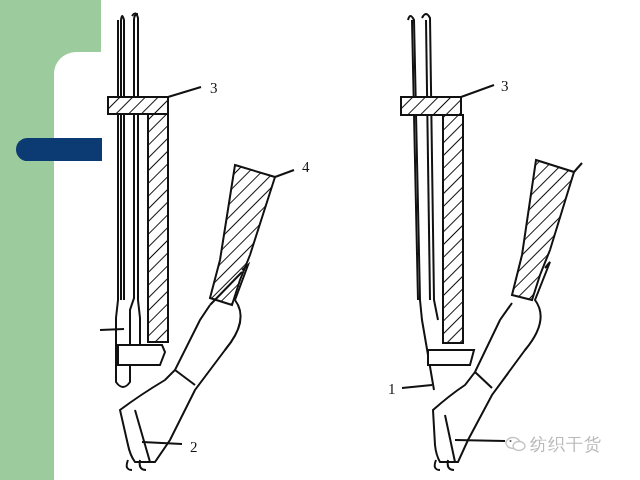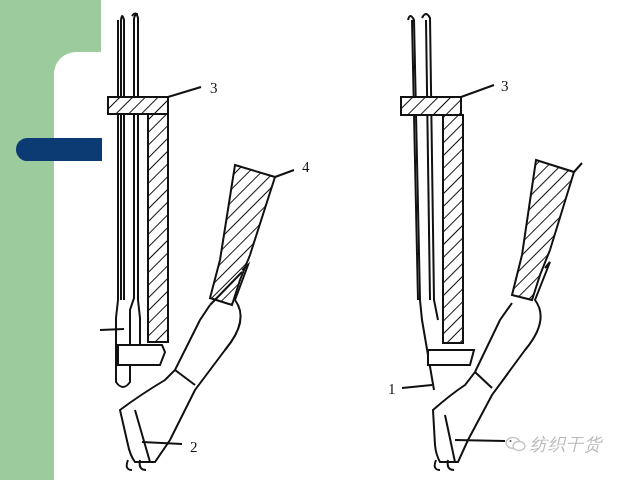--- a/index.html
+++ b/index.html
@@ -2,21 +2,21 @@
 <html><head>
 <meta charset="utf-8">
 <style>
   html,body{margin:0;padding:0;}
   body{width:640px;height:480px;position:relative;overflow:hidden;background:#ffffff;font-family:"Liberation Serif",serif;}
   .green-bar{position:absolute;left:0;top:0;width:101px;height:480px;background:#9ccb9e;}
   .white-notch{position:absolute;left:54px;top:52px;width:60px;height:440px;background:#fff;border-top-left-radius:22px;}
   .blue-tab{position:absolute;left:16px;top:138px;width:86px;height:23px;background:#0c3a73;border-top-left-radius:12px;border-bottom-left-radius:12px;}
   svg.diagram{position:absolute;left:0;top:0;}
   .lbl{font-family:"Liberation Serif",serif;font-size:15px;fill:#111;}
-  .wm{position:absolute;left:530px;top:433px;font-family:"DejaVu Sans",sans-serif;font-size:17px;color:#b9b9b9;letter-spacing:1px;font-style:italic;}
+  .wm{position:absolute;left:530px;top:433px;font-family:"DejaVu Sans",sans-serif;font-size:17px;color:#b9b9b9;letter-spacing:1px;}
   .wm-icon{position:absolute;left:505px;top:436px;width:22px;height:16px;}
 </style>
 </head>
 <body>
 
 <div class="green-bar"></div>
 <div class="white-notch"></div>
 <div class="blue-tab"></div>
 
 <svg class="diagram" width="640" height="480" viewBox="0 0 640 480">

